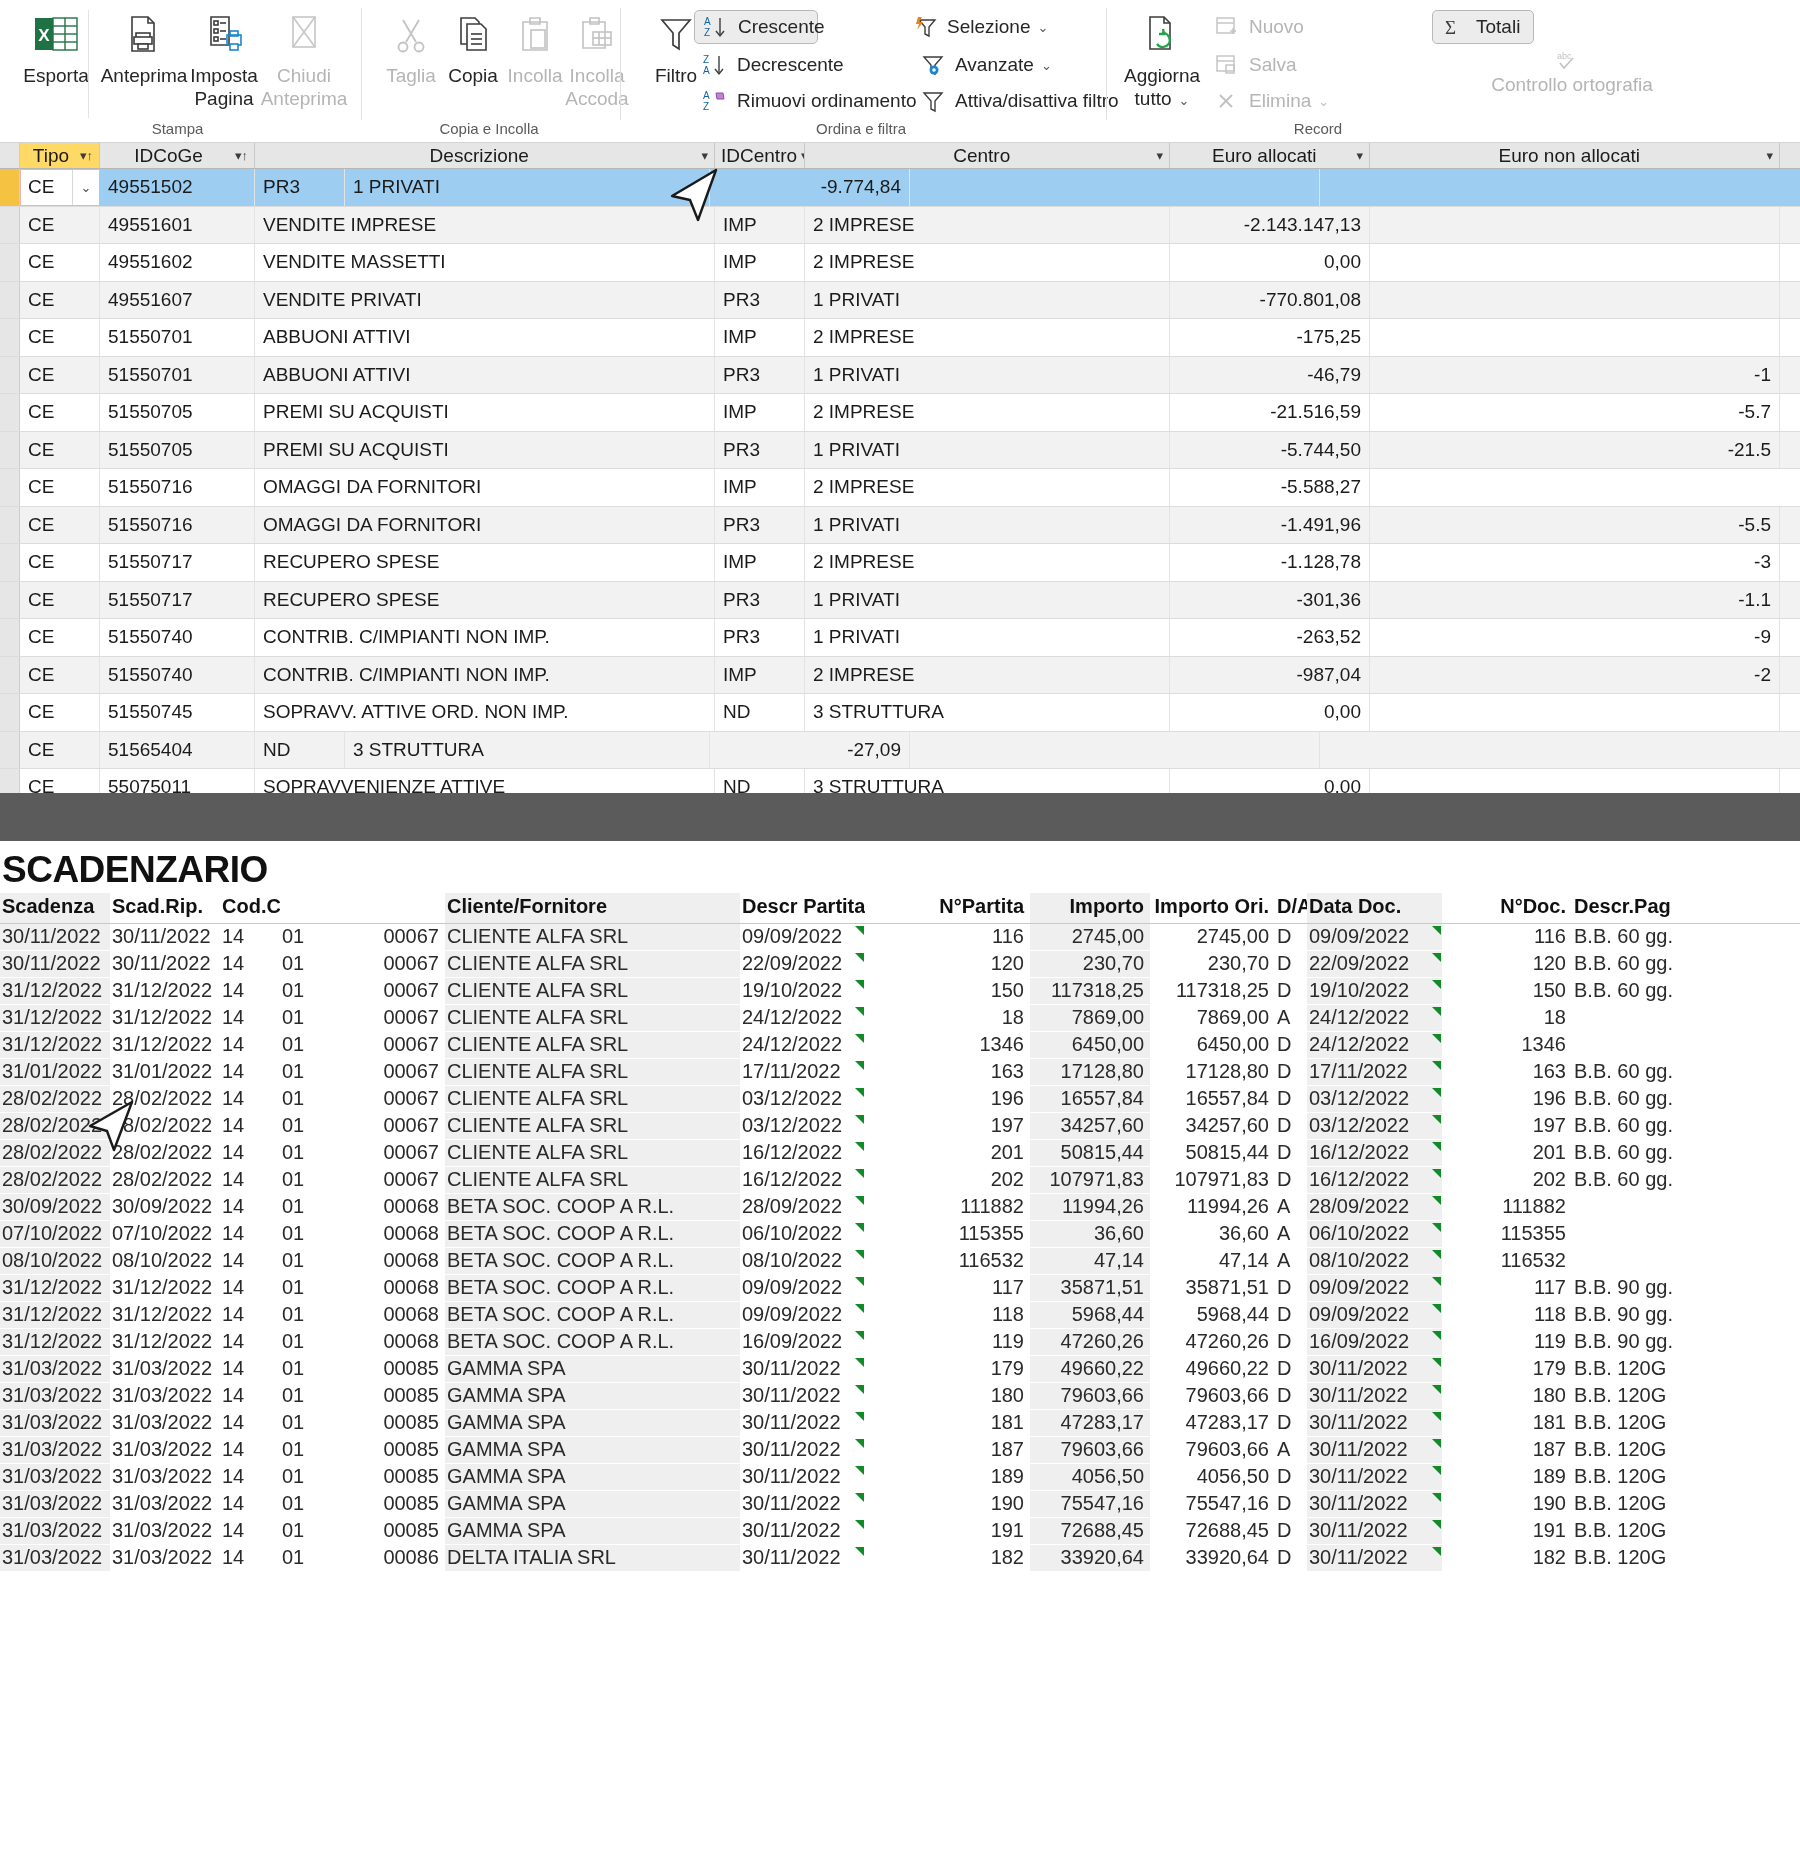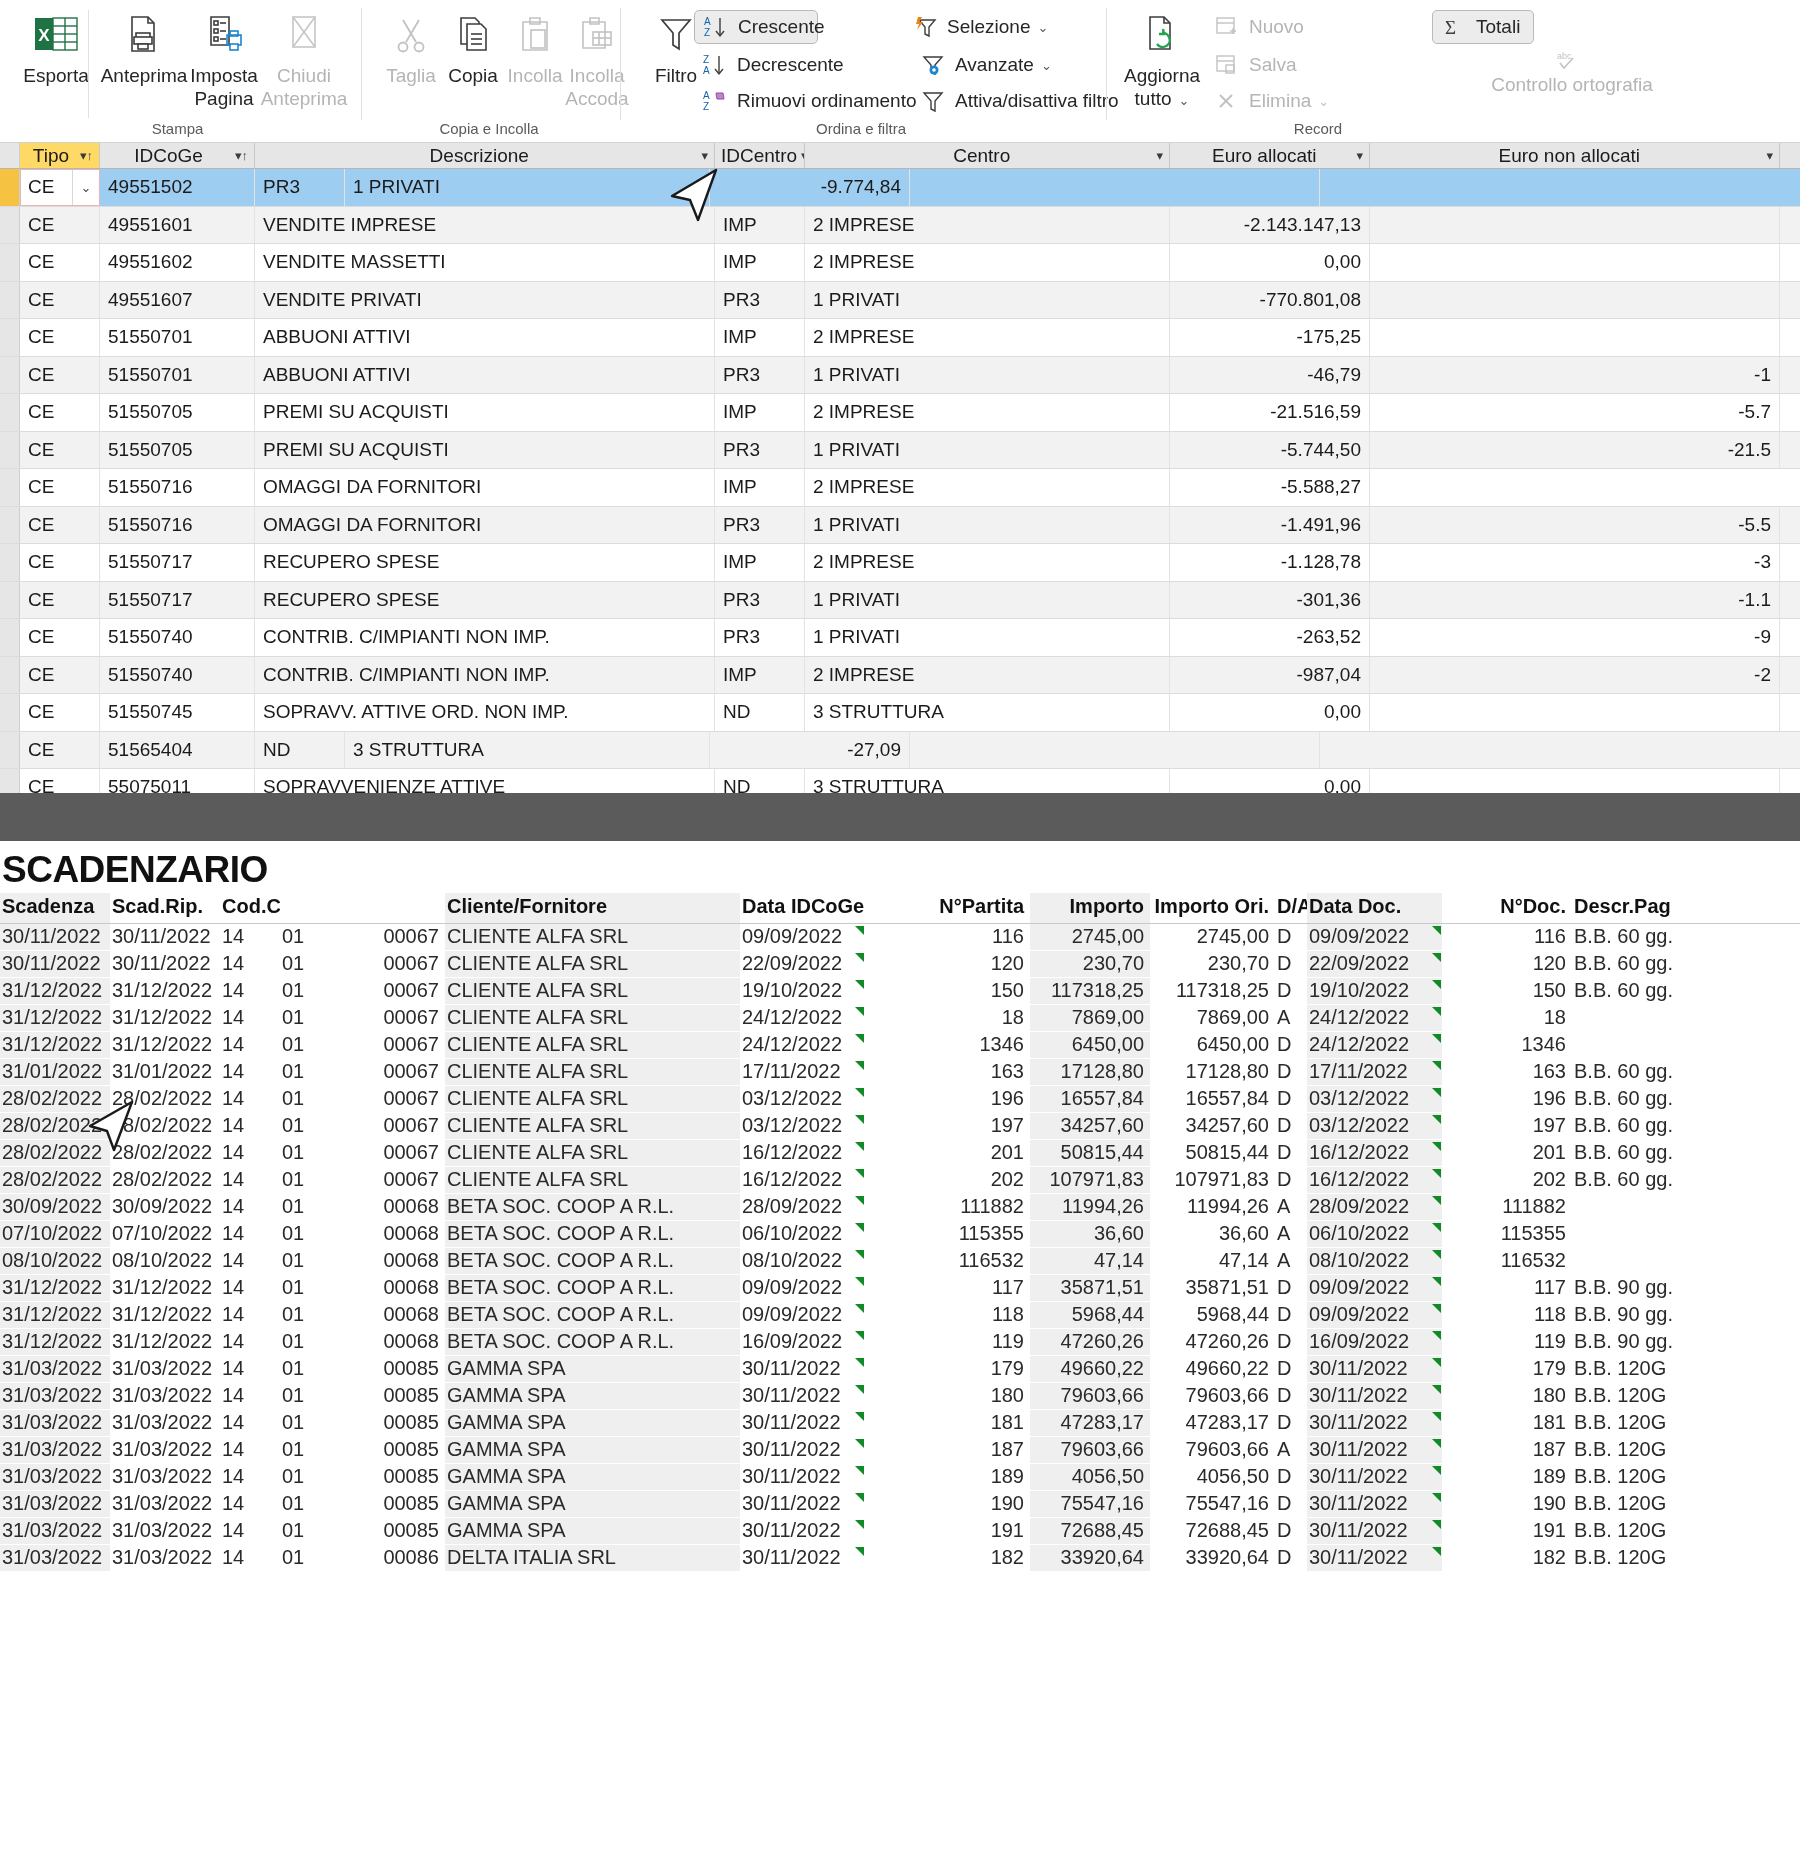--- a/index.html
+++ b/index.html
@@ -701,21 +701,21 @@
         <col style="width: 228px;">
       </colgroup>
     <thead>
         <tr id="shead">
           <th class="shade ">Scadenza</th>
           <th class="">Scad.Rip.</th>
           <th class="">Cod.Conto</th>
           <th class=""></th>
           <th class="r"></th>
           <th class="shade ">Cliente/Fornitore</th>
-          <th class="">Data IDCoGe</th>
+          <th class="">Descr Partita</th>
           <th class="r">N°Partita</th>
           <th class="shade r">Importo</th>
           <th class="r">Importo Ori.</th>
           <th class="">D/A</th>
           <th class="shade ">Data Doc.</th>
           <th class="r">N°Doc.</th>
           <th class="">Descr.Pag</th>
         </tr>
       </thead>
     <tbody id="sbody">

